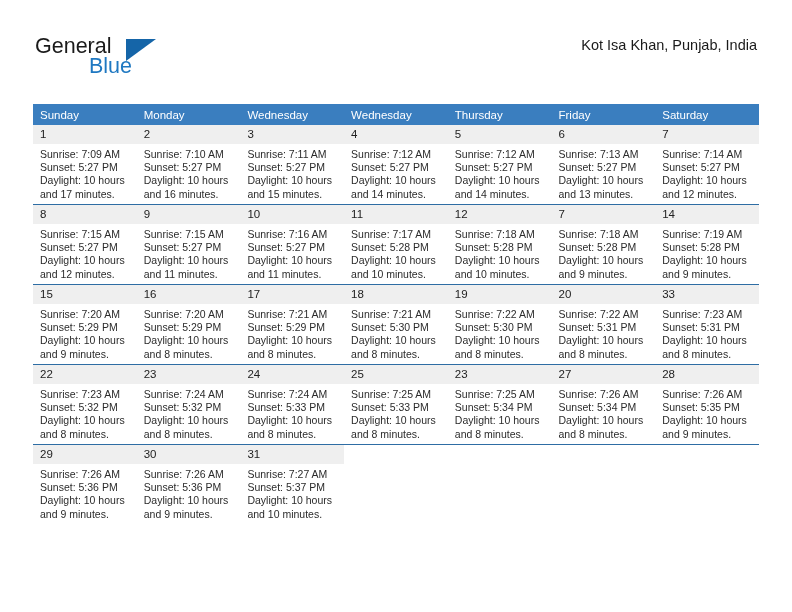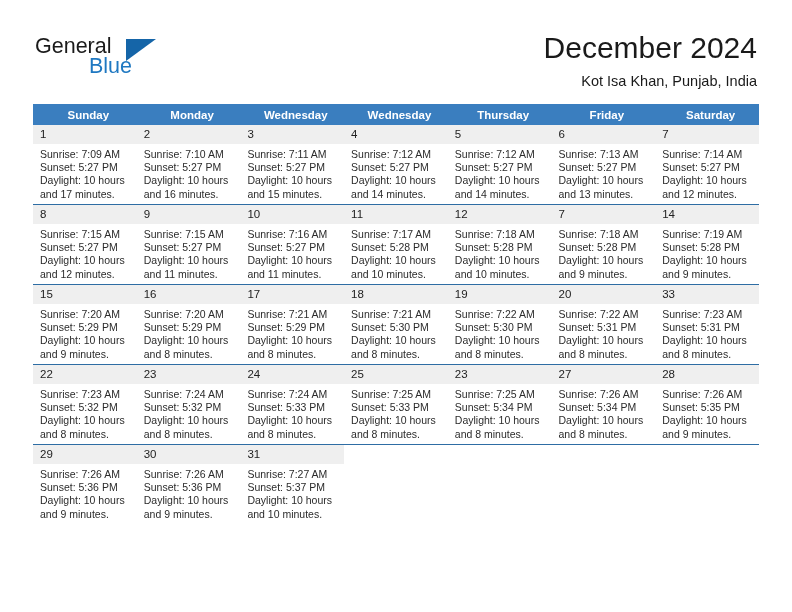--- a/index.html
+++ b/index.html
@@ -90,22 +90,22 @@
     left: 33px;
     top: 104px;
     width: 726px;
     border-collapse: collapse;
     table-layout: fixed;
   }
   .calendar th {
     background: #3a7ebf;
     color: #ffffff;
     font-size: 11.5px;
-    font-weight: bold;
-    text-align: center;
+    font-weight: normal;
+    text-align: left;
     padding: 4px 0 4px 7px;
     height: 13px;
     border: none;
   }
   .calendar td {
     vertical-align: top;
     padding: 0;
     width: 103.7px;
     height: 79px;
     border: none;
@@ -143,21 +143,20 @@
 
   <div class="header">
 
     <div class="brand">
       <span class="brand-general">General</span>
       <span class="brand-tri"></span>
       <span class="brand-blue">Blue</span>
     </div>
 
     <div class="title-block">
-      <div class="cal-title">December 2024</div>
       <div class="cal-subtitle">Kot Isa Khan, Punjab, India</div>
     </div>
 
   </div>
 
   <table class="calendar">
     <thead>
       <tr id="weekday-row">
           <th>Sunday</th>
           <th>Monday</th>

